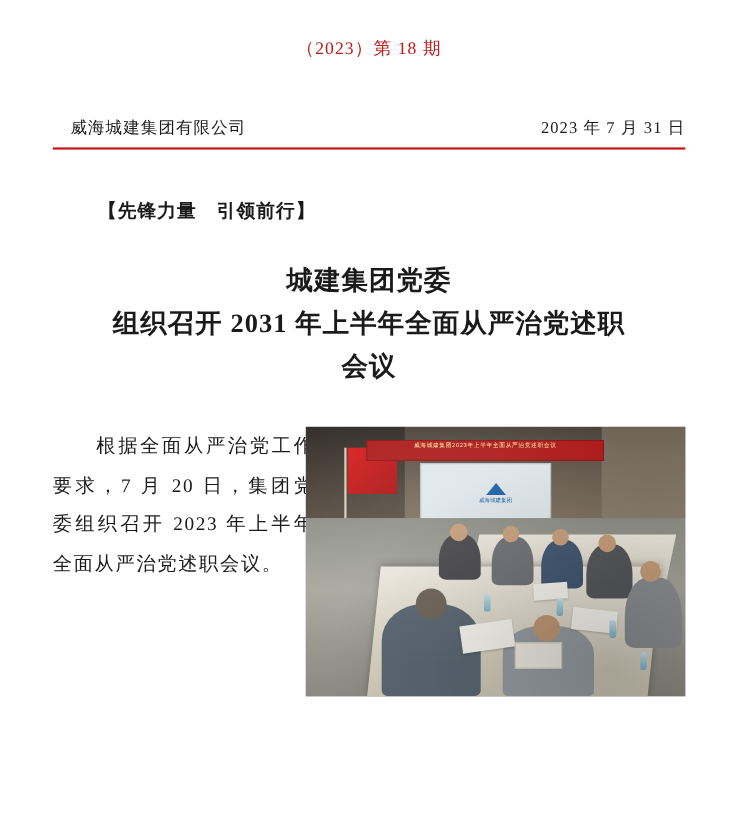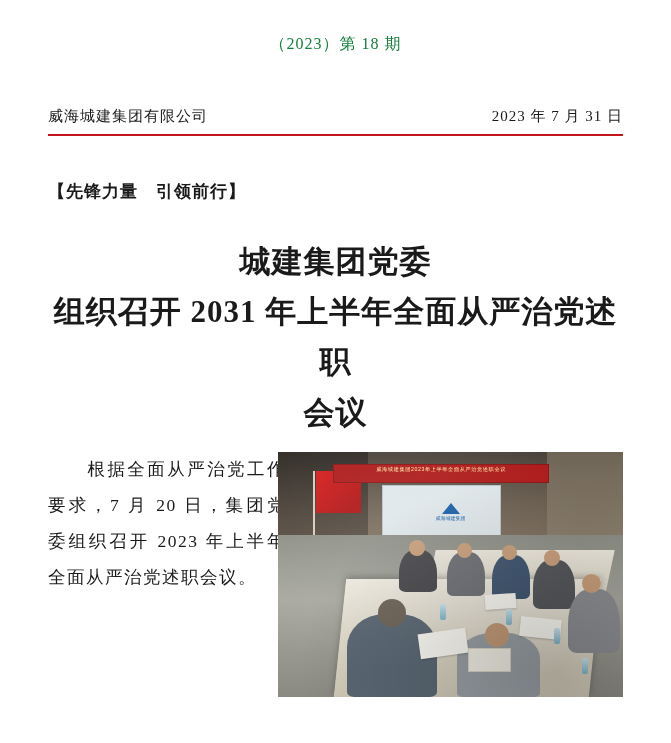--- a/index.html
+++ b/index.html
@@ -41,65 +41,67 @@
     text-shadow: 1px 1px 0 #8d0f13;
     transform: scaleY(1.12);
   }
 
   
   .issue-line {
     margin-top: 34px;
     text-align: center;
     font-size: 16px;
     letter-spacing: 1px;
-    color: #15803d;
+    color: #b91c1c;
   }
 
   
   .meta-row {
     margin-top: 52px;
     display: flex;
     align-items: flex-end;
     justify-content: space-between;
     font-size: 15px;
     letter-spacing: 1px;
     padding-bottom: 8px;
   }
   .meta-left, .meta-right {
     white-space: nowrap;
+    margin-left: 16px;
   }
   .rule {
     height: 2px;
     background: #c3161c;
     width: 100%;
     margin-top: 0;
   }
 
   
   .column-head {
     margin-top: 44px;
     font-size: 17px;
     font-weight: bold;
     letter-spacing: 1px;
+    margin-left: 41px;
   }
 
   
   .headline {
     margin-top: 34px;
     text-align: center;
     font-weight: bold;
-    font-size: 31px;
+    font-size: 24px;
     line-height: 1.62;
     letter-spacing: 1px;
   }
   .headline .l2 { }
 
   
   .body-area {
-    margin-top: 14px;
+    margin-top: 34px;
     position: relative;
     height: 260px;
   }
   .body-text {
     width: 238px;
     font-size: 17.5px;
     line-height: 2.05;
     letter-spacing: 1.5px;
     text-align: justify;
   }

